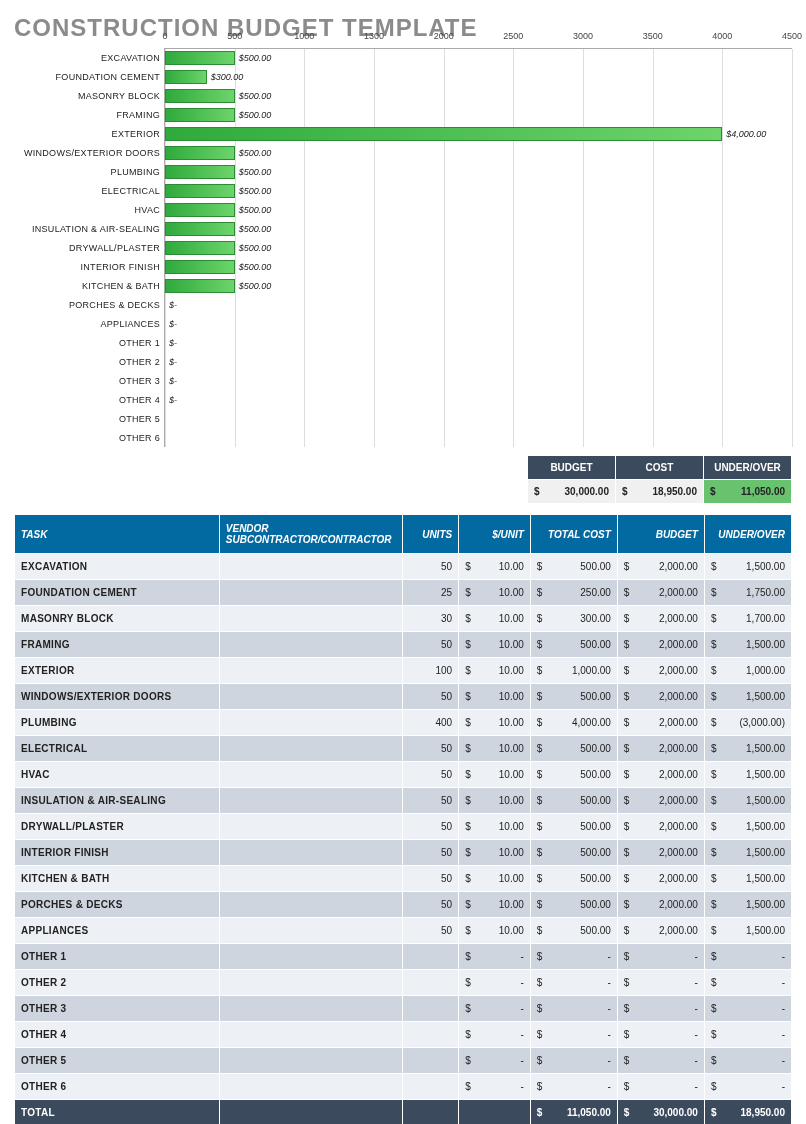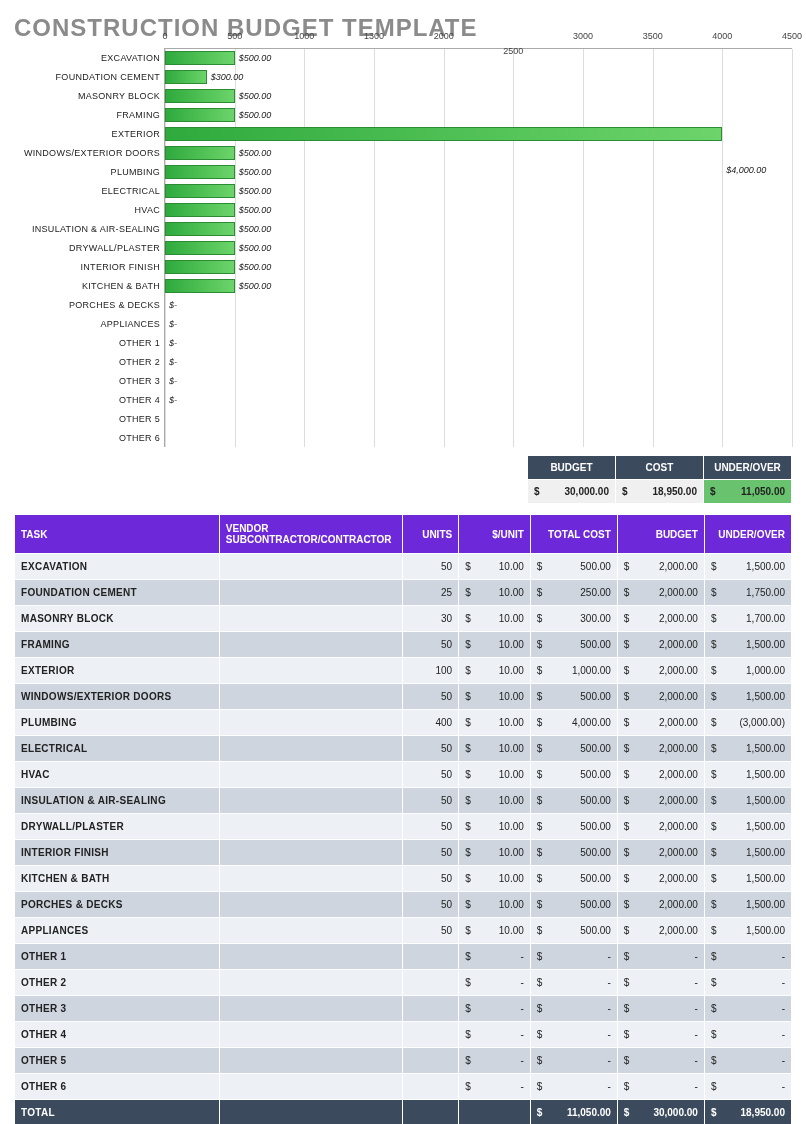--- a/index.html
+++ b/index.html
@@ -114,27 +114,28 @@
   }
   .summary td .cur { float:left; padding-left:6px; }
   .summary td .amt { float:right; padding-right:6px; }
   
   table.main {
     width: 100%;
     border-collapse: collapse;
     font-size: 10px;
   }
   table.main th {
-    background: #6d28d9;
+    background: #0369a1;
     color: #fff;
     text-align: left;
     padding: 8px 6px;
     border: 1px solid #fff;
     font-size: 10px;
     font-weight: 700;
+    font-style: italic;
   }
   table.main td {
     border: 1px solid #fff;
     padding: 7px 6px;
     vertical-align: middle;
   }
   table.main tbody tr.light td { background: #edf0f5; }
   table.main tbody tr.dark  td { background: #ced5df; }
   table.main td.task { font-weight: 700; letter-spacing:.3px; }
   table.main td.num, table.main th.num { text-align: right; }
@@ -229,21 +230,21 @@
         <div class="tick" style="left: 0%;">0</div>
         <div class="grid-line" style="left: 11.1111%;"></div>
         <div class="tick" style="left: 11.1111%;">500</div>
         <div class="grid-line" style="left: 22.2222%;"></div>
         <div class="tick" style="left: 22.2222%;">1000</div>
         <div class="grid-line" style="left: 33.3333%;"></div>
         <div class="tick" style="left: 33.3333%;">1300</div>
         <div class="grid-line" style="left: 44.4444%;"></div>
         <div class="tick" style="left: 44.4444%;">2000</div>
         <div class="grid-line" style="left: 55.5556%;"></div>
-        <div class="tick" style="left: 55.5556%; margin-top: 15px;">2500</div>
+        <div class="tick" style="left: 55.5556%;">2500</div>
         <div class="grid-line" style="left: 66.6667%;"></div>
         <div class="tick" style="left: 66.6667%;">3000</div>
         <div class="grid-line" style="left: 77.7778%;"></div>
         <div class="tick" style="left: 77.7778%;">3500</div>
         <div class="grid-line" style="left: 88.8889%;"></div>
         <div class="tick" style="left: 88.8889%;">4000</div>
         <div class="grid-line" style="left: 100%;"></div>
         <div class="tick" style="left: 100%;">4500</div>
         <div class="chart-row">
           <div class="bar-wrap">
@@ -265,21 +266,21 @@
         </div>
         <div class="chart-row">
           <div class="bar-wrap">
             <div class="bar" style="width: 11.1111%;"></div>
             <div class="bar-val" style="left: calc(11.1111% + 4px);">$500.00</div>
           </div>
         </div>
         <div class="chart-row">
           <div class="bar-wrap">
             <div class="bar" style="width: 88.8889%;"></div>
-            <div class="bar-val" style="left: calc(88.8889% + 4px); margin-top: 36px;">$4,000.00</div>
+            <div class="bar-val" style="left: calc(88.8889% + 4px);">$4,000.00</div>
           </div>
         </div>
         <div class="chart-row">
           <div class="bar-wrap">
             <div class="bar" style="width: 11.1111%;"></div>
             <div class="bar-val" style="left: calc(11.1111% + 4px);">$500.00</div>
           </div>
         </div>
         <div class="chart-row">
           <div class="bar-wrap">

